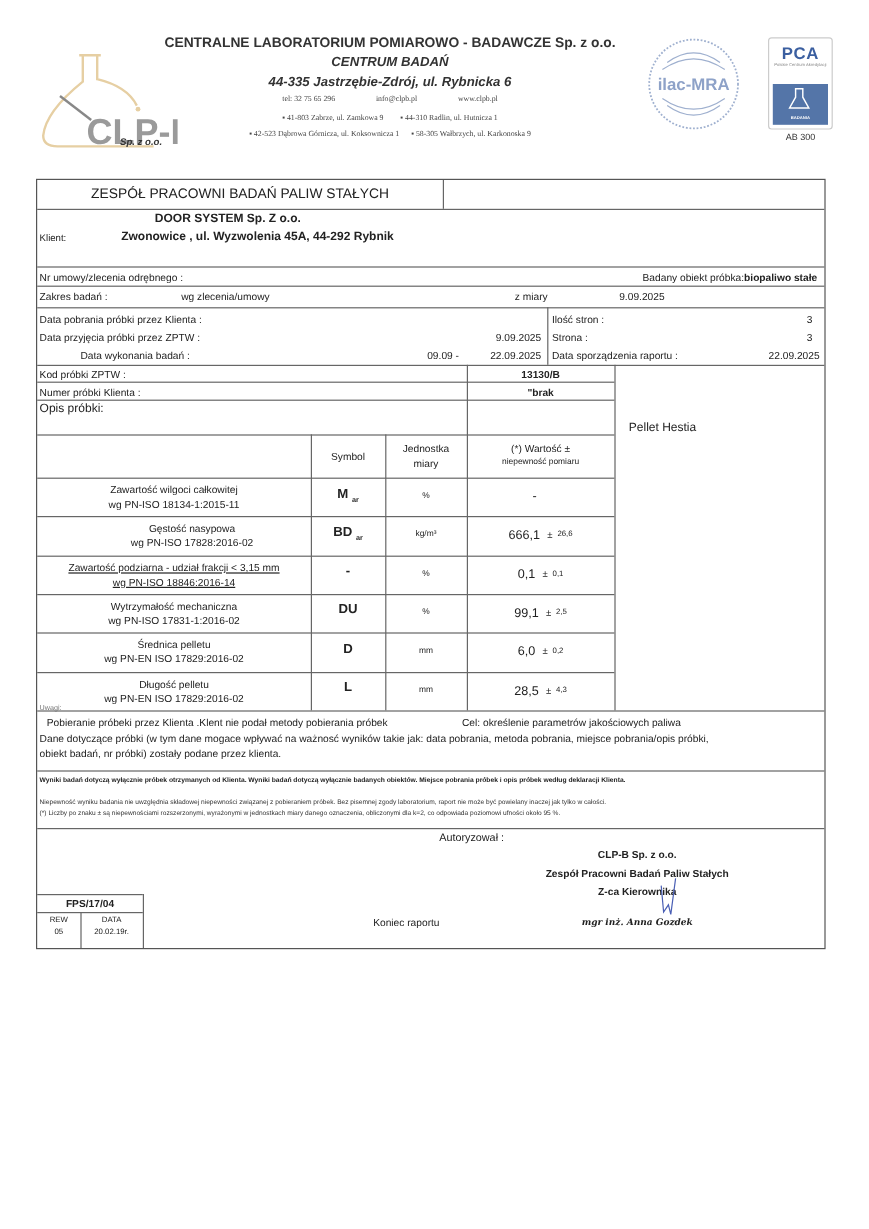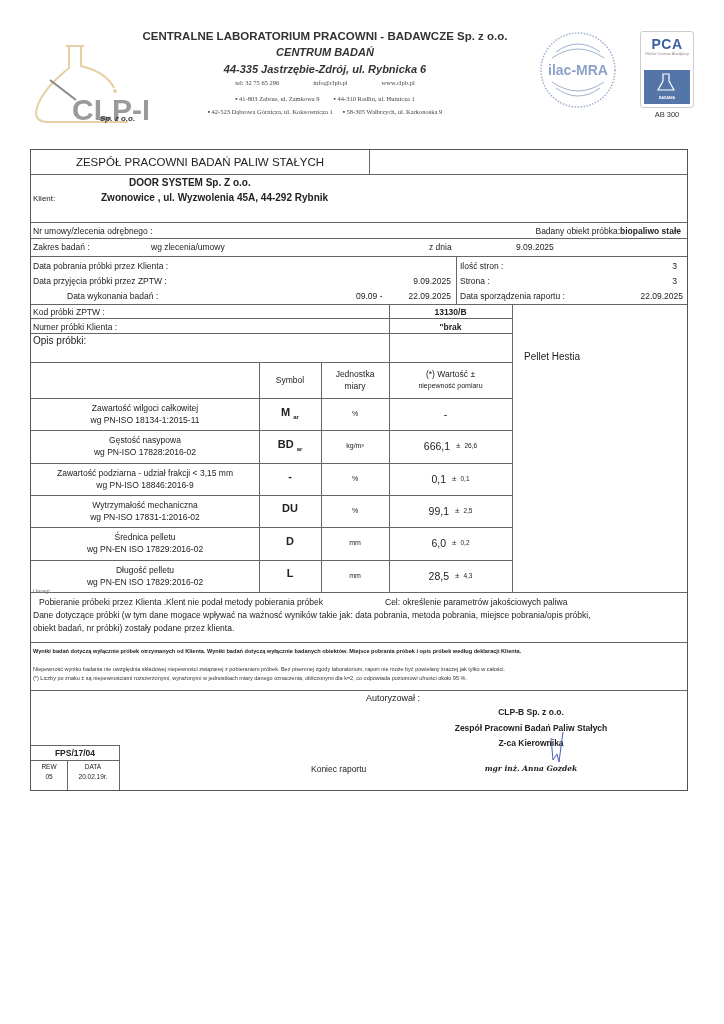--- a/index.html
+++ b/index.html
@@ -52,21 +52,21 @@
   <svg width="120" height="90" viewBox="0 0 120 90">
     <path d="M38 8 L56 8 M41 8 L41 30 Q10 55 8 75 Q8 84 20 84 L100 84" fill="none" stroke="#e6cfa3" stroke-width="2"></path>
     <path d="M53 8 L53 28 Q78 34 86 50" fill="none" stroke="#e6cfa3" stroke-width="2"></path>
     <circle cx="87" cy="53" r="2" fill="#e6cfa3"></circle>
     <line x1="22" y1="42" x2="48" y2="62" stroke="#888" stroke-width="2"></line>
     <text x="44" y="82" font-family="Liberation Sans, sans-serif" font-weight="bold" font-size="30" fill="#9a9a9a">CLP-B</text>
   </svg>
   <div class="abs" style="left:72px; top:76px; font-size:8px; font-weight:bold; font-style:italic; color:#333;">Sp. z o.o.</div>
 </div>
 
-<div class="abs lh-title">CENTRALNE LABORATORIUM PRACOWNI - BADAWCZE Sp. z o.o.</div>
+<div class="abs lh-title">CENTRALNE LABORATORIUM POMIAROWO - BADAWCZE Sp. z o.o.</div>
 <div class="abs lh-sub">CENTRUM BADAŃ</div>
 <div class="abs lh-addr">44-335 Jastrzębie-Zdrój, ul. Rybnicka 6</div>
 <div class="abs lh-contact lh-small">
   <span>tel: 32 75 65 296</span>
   <span>info@clpb.pl</span>
   <span>www.clpb.pl</span>
 </div>
 <div class="abs lh-br1 lh-small">
   <span>▪ 41-803 Zabrze, ul. Zamkowa 9</span>
   <span>▪ 44-310 Radlin, ul. Hutnicza 1</span>
@@ -113,21 +113,21 @@
   <div class="hline" style="left:0; width:656px; top:72px;"></div>
 
   <div class="txt" style="left:2px; top:76px;">Nr umowy/zlecenia odrębnego :</div>
   <div class="txt" style="right:6px; top:76px;">
     <span>Badany obiekt próbka:</span><span class="bold">biopaliwo stałe</span>
   </div>
   <div class="hline" style="left:0; width:656px; top:88px;"></div>
 
   <div class="txt" style="left:2px; top:92px;">Zakres badań :</div>
   <div class="txt" style="left:120px; top:92px;">wg zlecenia/umowy</div>
-  <div class="txt" style="left:398px; top:92px;">z dnia</div>
+  <div class="txt" style="left:398px; top:92px;">z miary</div>
   <div class="txt" style="left:485px; top:92px;">9.09.2025</div>
   <div class="hline" style="left:0; width:656px; top:106px;"></div>
 
   <div class="vline" style="left:425px; top:106px; height:48px;"></div>
   <div class="txt" style="left:2px; top:111px;">Data pobrania próbki przez Klienta :</div>
   <div class="txt" style="left:2px; top:126px;">Data przyjęcia próbki przez ZPTW :</div>
   <div class="txt r" style="right:236px; top:126px;">9.09.2025</div>
   <div class="txt" style="left:2px; top:141px;margin-left:34px;">Data wykonania badań :</div>
   <div class="txt" style="left:325px; top:141px;">09.09 -</div>
   <div class="txt r" style="right:236px; top:141px;">22.09.2025</div>
@@ -173,37 +173,37 @@
       <div class="cell-center" style="left:228px; width:62px; top:248px; height:32.3px;">
         <span class="sym"><span>M</span> <sub>ar</sub></span>
       </div>
       <div class="cell-center unit" style="left:290px; width:68px; top:248px; height:32.3px;">%</div>
       <div class="cell-center" style="left:358px; width:123px; top:248px; height:32.3px; flex-direction:row;">
         <span class="val">-</span>
         <span class="pm"></span>
         <span class="unc"></span>
       </div>
       <div class="hline" style="left:0; width:481px; top:280.3px;"></div>
-      <div class="cell-center" style="left:0; width:228px; top:280.3px; height:32.3px;">
+      <div class="cell-center" style="left:15px; width:228px; top:280.3px; height:32.3px;">
         <span>Gęstość nasypowa</span>
         <span>wg PN-ISO 17828:2016-02</span>
       </div>
       <div class="cell-center" style="left:228px; width:62px; top:280.3px; height:32.3px;">
         <span class="sym"><span>BD</span> <sub>ar</sub></span>
       </div>
       <div class="cell-center unit" style="left:290px; width:68px; top:280.3px; height:32.3px;">kg/m³</div>
       <div class="cell-center" style="left:358px; width:123px; top:280.3px; height:32.3px; flex-direction:row;">
         <span class="val">666,1</span>
         <span class="pm">±</span>
         <span class="unc">26,6</span>
       </div>
       <div class="hline" style="left:0; width:481px; top:312.6px;"></div>
-      <div class="cell-center" style="left:0; width:228px; top:312.6px; height:32.3px;">
+      <div class="cell-center" style="left:0; width:228px; top:312.6px; height:32.3px;text-decoration:underline;">
         <span>Zawartość podziarna - udział frakcji &lt; 3,15 mm</span>
-        <span>wg PN-ISO 18846:2016-9</span>
+        <span>wg PN-ISO 18846:2016-14</span>
       </div>
       <div class="cell-center" style="left:228px; width:62px; top:312.6px; height:32.3px;">
         <span class="sym"><span>-</span> <sub></sub></span>
       </div>
       <div class="cell-center unit" style="left:290px; width:68px; top:312.6px; height:32.3px;">%</div>
       <div class="cell-center" style="left:358px; width:123px; top:312.6px; height:32.3px; flex-direction:row;">
         <span class="val">0,1</span>
         <span class="pm">±</span>
         <span class="unc">0,1</span>
       </div>

